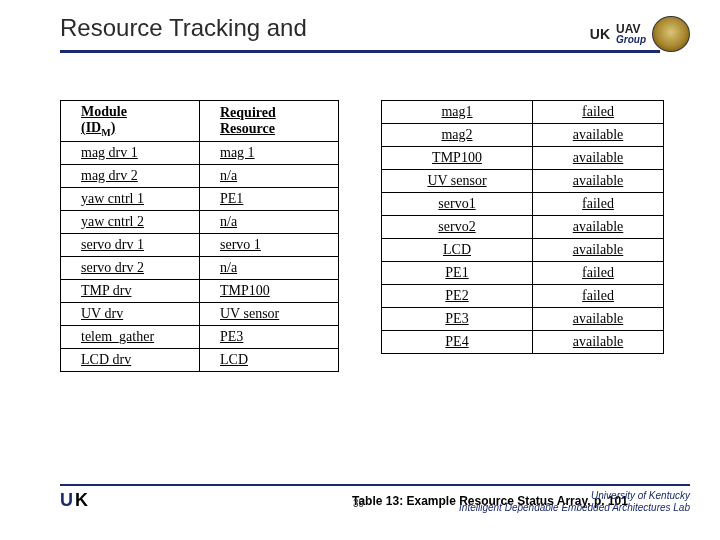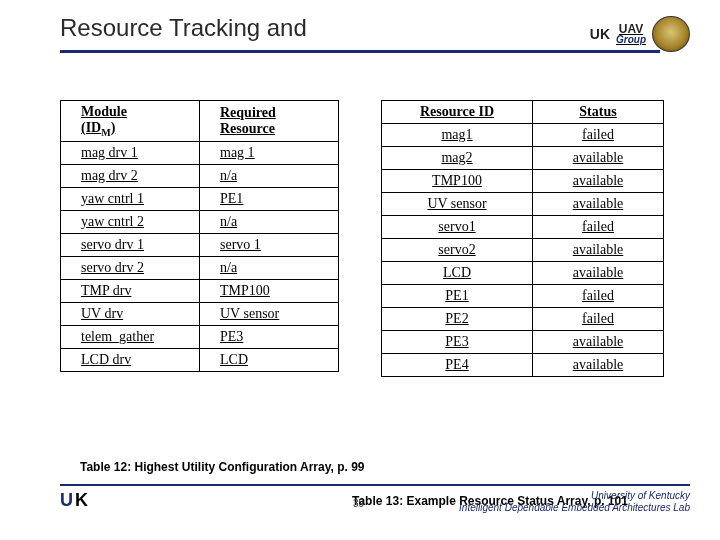--- a/index.html
+++ b/index.html
@@ -43,22 +43,21 @@
     font-family: Arial, sans-serif;
     font-weight: bold;
     font-size: 14px;
     color: #222;
   }
   .uav-logo {
     font-family: Arial, sans-serif;
     font-weight: bold;
     font-size: 12px;
     line-height: 1;
-    text-align: center;
-    text-decoration: underline;
+    text-align: left;
   }
   .uav-logo .top { color: #222; }
   .uav-logo .bot { color: #1a2a6b; font-size: 10px; font-style: italic; }
   .idea-logo {
     width: 36px;
     height: 34px;
     border-radius: 50%;
     background: radial-gradient(circle at 50% 45%, #d9c477 0%, #a8862d 55%, #5c3a00 100%);
     border: 1px solid #333;
   }
@@ -232,24 +231,20 @@
           </tr>
       <tr>
             <td>LCD drv</td>
             <td>LCD</td>
           </tr>
     </tbody>
       </table>
 
     <table class="right-table">
       <tbody>
-          <tr>
-        <th>Resource ID</th>
-        <th>Status</th>
-      </tr>
       <tr>
             <td>mag1</td>
             <td>failed</td>
           </tr>
       <tr>
             <td>mag2</td>
             <td>available</td>
           </tr>
       <tr>
             <td>TMP100</td>
@@ -284,21 +279,20 @@
             <td>available</td>
           </tr>
       <tr>
             <td>PE4</td>
             <td>available</td>
           </tr>
     </tbody>
       </table>
   </div>
 
-  <div class="caption-12">Table 12: Highest Utility Configuration Array, p. 99</div>
   <div class="caption-13">Table 13: Example Resource Status Array, p. 101</div>
 </div>
 
 <div class="footer">
   <div class="footer-rule"></div>
   <div class="footer-inner">
     <div class="uk-footer">
       <span class="u">U</span>
         <span class="k">K</span>
     </div>

